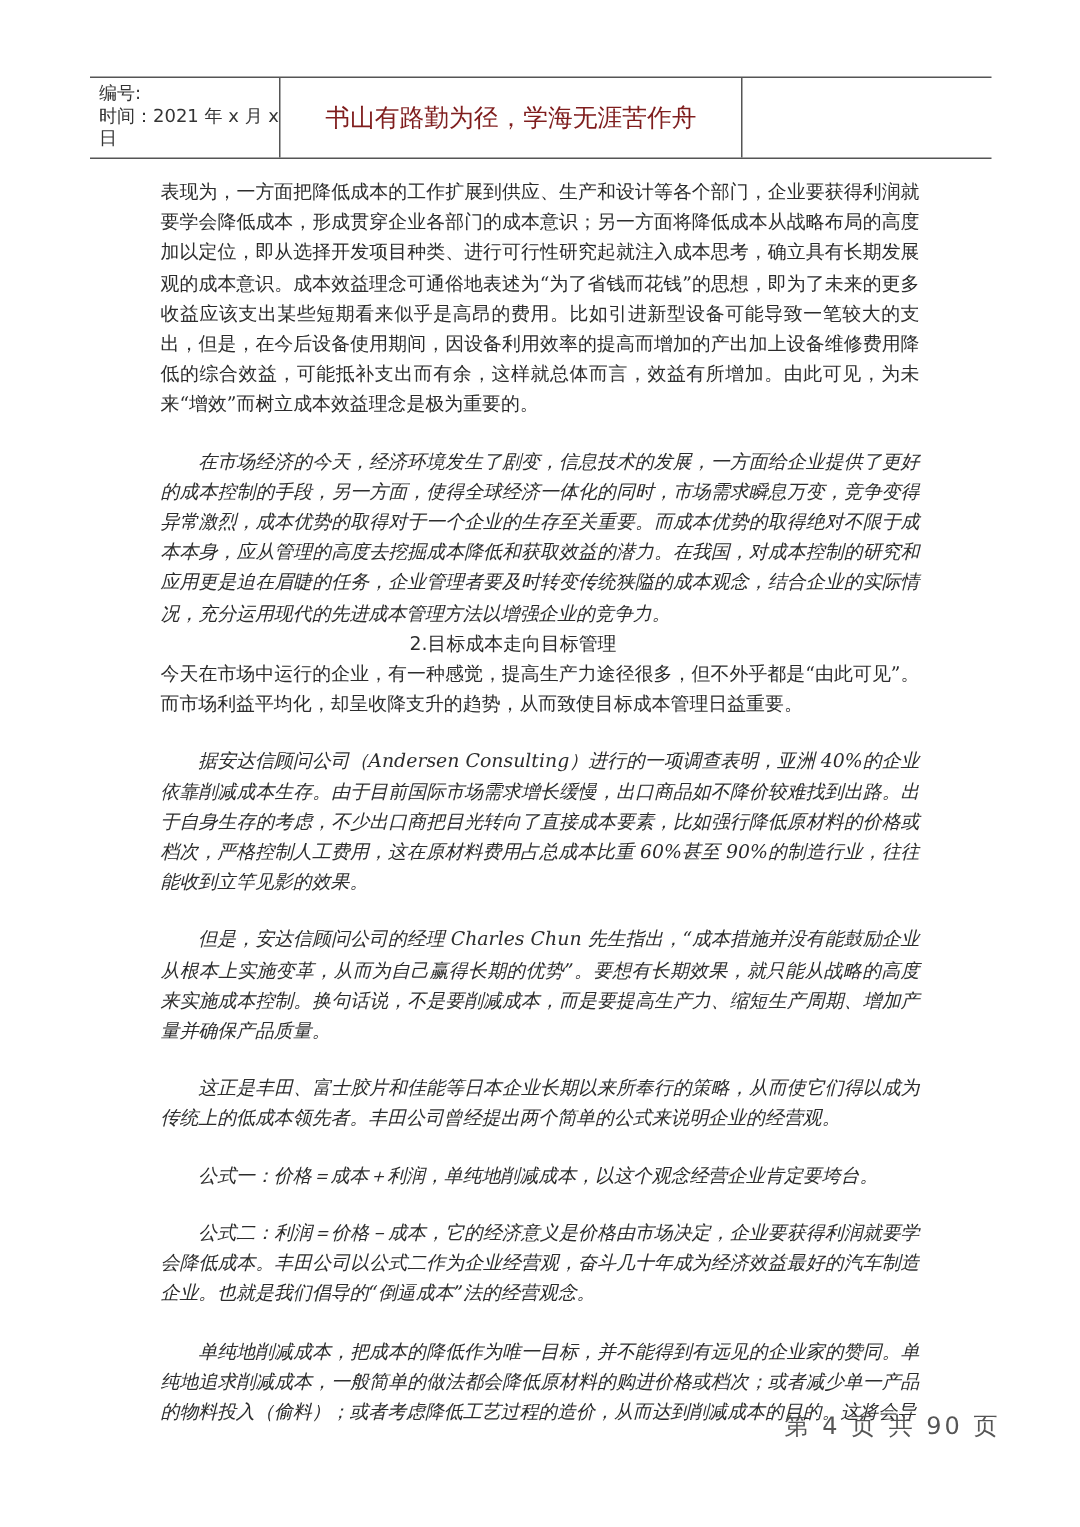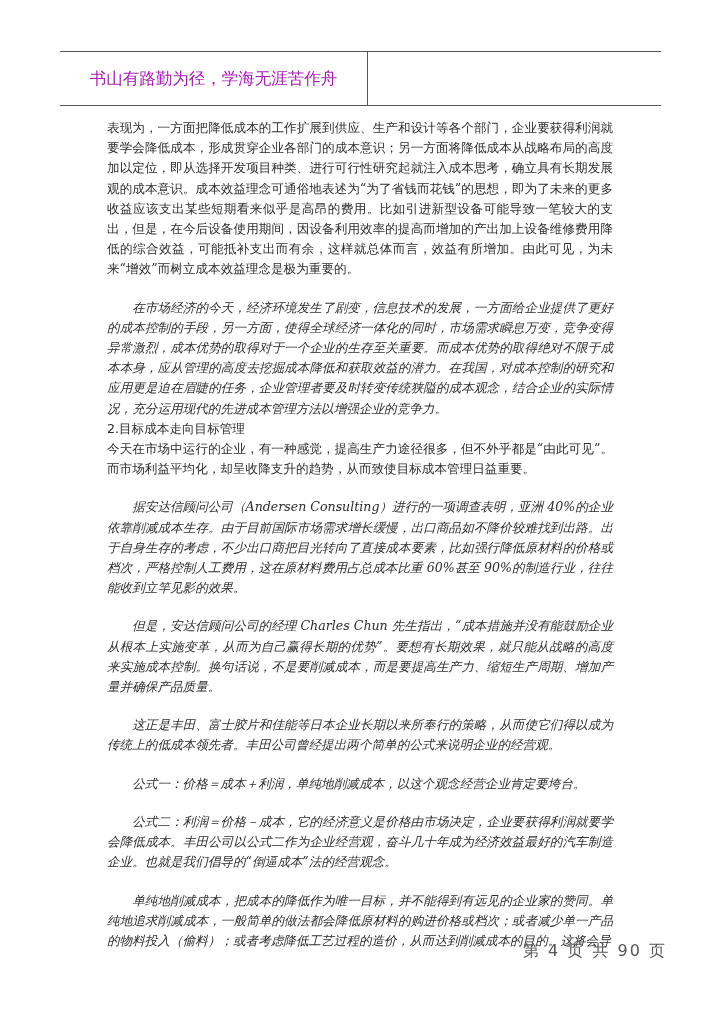--- a/index.html
+++ b/index.html
@@ -34,21 +34,21 @@
       line-height: 15px;
       color: #333;
       box-sizing: border-box;
     }
     .hdr-mid {
       width: 308px;
       border-right: 1px solid #555;
       display: flex;
       align-items: center;
       justify-content: center;
-      color: #a21caf;
+      color: #7f1d1d;
       font-size: 16.5px;
       font-family: "DejaVu Serif", "Liberation Serif", serif;
       box-sizing: border-box;
     }
     .hdr-right {
       flex: 1;
       display: flex;
       align-items: center;
       padding-left: 7px;
       font-size: 12px;
@@ -68,39 +68,43 @@
       margin: 0;
     }
     .para-gap {
       margin-top: 18px !important;
     }
     .indent {
       text-indent: 2em;
       font-style: italic;
     }
     .section-heading {
-      text-align: left;
+      text-align: center;
       padding-right: 36px;
       font-family: "DejaVu Sans", "Liberation Sans", sans-serif;
       font-size: 12.6px;
     }
     .page-footer {
       position: absolute;
       left: 523px;
       top: 941px;
       font-size: 16px;
       color: #555;
       letter-spacing: 2px;
       font-family: "DejaVu Sans", "Liberation Sans", sans-serif;
     }
   </style>
 </head>
 <body>
 
 <div class="page-header">
+  <div class="hdr-left">
+    <div>编号:</div>
+    <div>时间：2021 年 x 月 x 日</div>
+  </div>
   <div class="hdr-mid">书山有路勤为径，学海无涯苦作舟</div>
 </div>
 
 <div class="body-text">
   <p>表现为，一方面把降低成本的工作扩展到供应、生产和设计等各个部门，企业要获得利润就要学会降低成本，形成贯穿企业各部门的成本意识；另一方面将降低成本从战略布局的高度加以定位，即从选择开发项目种类、进行可行性研究起就注入成本思考，确立具有长期发展观的成本意识。成本效益理念可通俗地表述为“为了省钱而花钱”的思想，即为了未来的更多收益应该支出某些短期看来似乎是高昂的费用。比如引进新型设备可能导致一笔较大的支出，但是，在今后设备使用期间，因设备利用效率的提高而增加的产出加上设备维修费用降低的综合效益，可能抵补支出而有余，这样就总体而言，效益有所增加。由此可见，为未来“增效”而树立成本效益理念是极为重要的。</p>
   <p class="indent para-gap">在市场经济的今天，经济环境发生了剧变，信息技术的发展，一方面给企业提供了更好的成本控制的手段，另一方面，使得全球经济一体化的同时，市场需求瞬息万变，竞争变得异常激烈，成本优势的取得对于一个企业的生存至关重要。而成本优势的取得绝对不限于成本本身，应从管理的高度去挖掘成本降低和获取效益的潜力。在我国，对成本控制的研究和应用更是迫在眉睫的任务，企业管理者要及时转变传统狭隘的成本观念，结合企业的实际情况，充分运用现代的先进成本管理方法以增强企业的竞争力。</p>
   <p class="section-heading">2.目标成本走向目标管理</p>
   <p>今天在市场中运行的企业，有一种感觉，提高生产力途径很多，但不外乎都是“由此可见”。而市场利益平均化，却呈收降支升的趋势，从而致使目标成本管理日益重要。</p>
   <p class="indent para-gap">据安达信顾问公司（Andersen Consulting）进行的一项调查表明，亚洲 40%的企业依靠削减成本生存。由于目前国际市场需求增长缓慢，出口商品如不降价较难找到出路。出于自身生存的考虑，不少出口商把目光转向了直接成本要素，比如强行降低原材料的价格或档次，严格控制人工费用，这在原材料费用占总成本比重 60%甚至 90%的制造行业，往往能收到立竿见影的效果。</p>
   <p class="indent para-gap">但是，安达信顾问公司的经理 Charles Chun 先生指出，“成本措施并没有能鼓励企业从根本上实施变革，从而为自己赢得长期的优势”。要想有长期效果，就只能从战略的高度来实施成本控制。换句话说，不是要削减成本，而是要提高生产力、缩短生产周期、增加产量并确保产品质量。</p>

